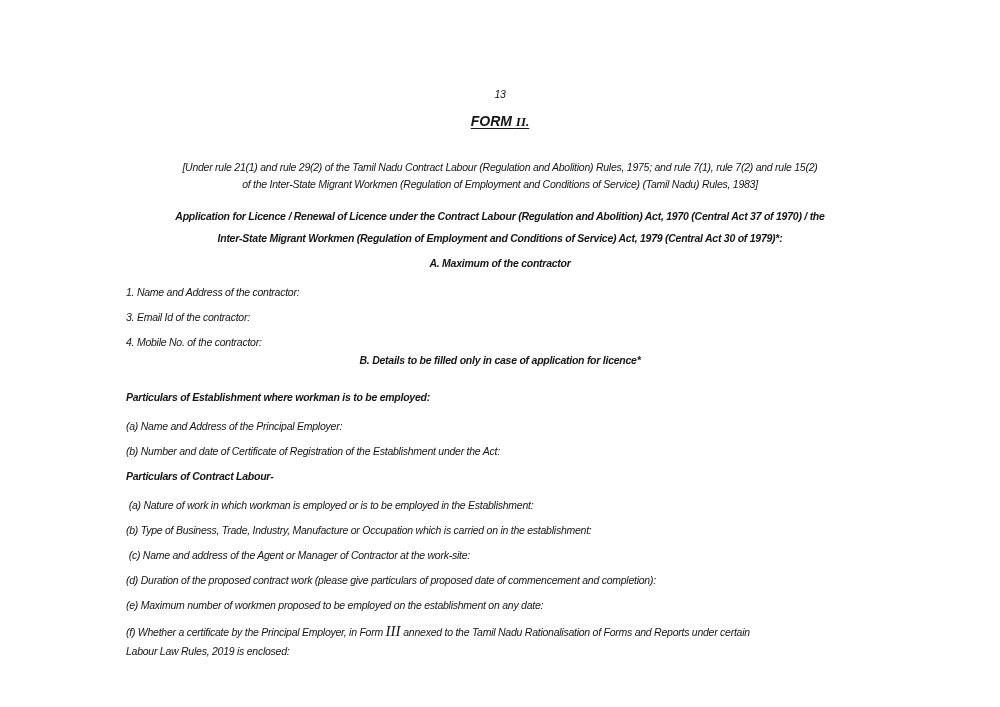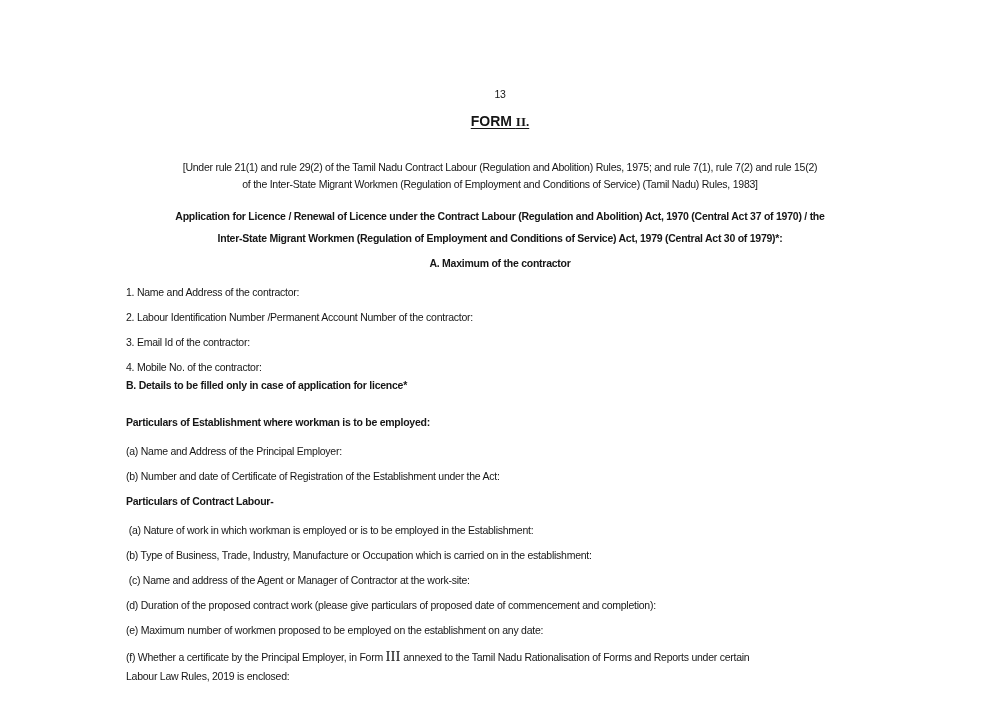--- a/index.html
+++ b/index.html
@@ -9,20 +9,21 @@
     height: 707px;
     background: #ffffff;
     box-sizing: border-box;
     padding: 86px 126px 0 126px;
     font-family: "Liberation Sans", "DejaVu Sans", sans-serif;
     font-size: 10.5px;
     letter-spacing: -0.25px;
     line-height: 17px;
     color: #161616;
     overflow: hidden;
+    font-style: italic;
   }
   p { margin: 0; }
   .serif {
     font-family: "Liberation Serif", "DejaVu Serif", serif;
     letter-spacing: 0;
   }
   .page-number { text-align: center; }
   .form-title {
     margin-top: 9px;
     text-align: center;
@@ -34,21 +35,21 @@
   .form-title .title-underline {
     text-decoration: underline;
     text-underline-offset: 2px;
   }
   .form-title .serif { font-size: 13px; }
   .rule-note { margin-top: 28px; text-align: center; line-height: 17px; }
   .app-heading { margin-top: 12px; text-align: center; font-weight: bold; line-height: 22px; }
   .sec-a-heading { margin-top: 6px; text-align: center; font-weight: bold; }
   .li { margin-top: 8px; white-space: pre-wrap; }
   .li-first { margin-top: 12px; }
-  .sec-b-heading { margin-top: 1px; text-align: left; font-weight: bold; }
+  .sec-b-heading { margin-top: 1px; text-align: center; font-weight: bold; }
   .estab-heading { margin-top: 20px; font-weight: bold; }
   .contract-heading { margin-top: 8px; font-weight: bold; }
   .item-f { margin-top: 8px; line-height: 19px; white-space: pre-wrap; }
   .item-f .serif { font-size: 15px; }
 </style>
 </head>
 <body>
 
 <div class="page">
 
@@ -56,21 +57,20 @@
 
   <p class="form-title"><span class="title-underline"><span>FORM </span><span class="serif">II.</span></span></p>
 
   <p class="rule-note"><span>[Under rule 21(1) and rule 29(2) of the Tamil Nadu Contract Labour (Regulation and Abolition) Rules, 1975; and rule 7(1), rule 7(2) and rule 15(2)</span><br><span>of the Inter-State Migrant Workmen (Regulation of Employment and Conditions of Service) (Tamil Nadu) Rules, 1983]</span></p>
 
   <p class="app-heading"><span>Application for Licence / Renewal of Licence under the Contract Labour (Regulation and Abolition) Act, 1970 (Central Act 37 of 1970) / the</span><br><span>Inter-State Migrant Workmen (Regulation of Employment and Conditions of Service) Act, 1979 (Central Act 30 of 1979)*:</span></p>
 
   <p class="sec-a-heading">A. Maximum of the contractor</p>
 
   <p class="li li-first">1. Name and Address of the contractor:</p>
-  <p class="li">2. Labour Identification Number /Permanent Account Number of the contractor:</p>
   <p class="li">3. Email Id of the contractor:</p>
   <p class="li">4. Mobile No. of the contractor:</p>
 
   <p class="sec-b-heading">B. Details to be filled only in case of application for licence*</p>
 
   <p class="estab-heading">Particulars of Establishment where workman is to be employed:</p>
 
   <p class="li li-first">(a) Name and Address of the Principal Employer:</p>
   <p class="li">(b) Number and date of Certificate of Registration of the Establishment under the Act:</p>
 

